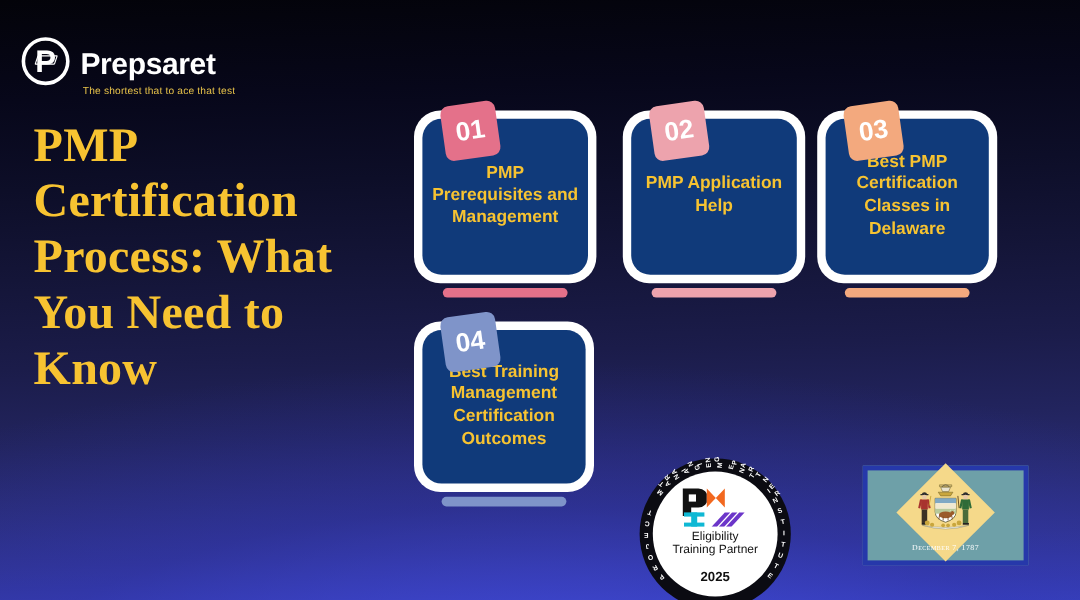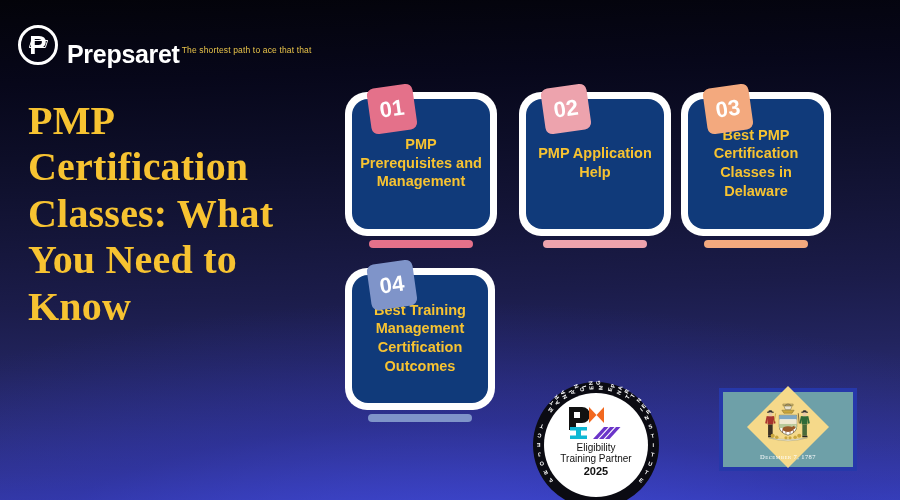--- a/index.html
+++ b/index.html
@@ -27,21 +27,21 @@
   #logo .mark .p{
     position:absolute; left:50%; top:50%; transform:translate(-50%,-50%);
     color:#fff; font-size:26px; font-weight:bold; line-height:1;
     font-family:"Liberation Sans", sans-serif;
   }
   #logo .mark .slash{
     position:absolute; left:9px; top:12px; width:17px; height:8px;
     border:1.2px solid #fff; border-radius:1px;
     transform:skewX(-18deg);
   }
-  #logo .words{ display:flex; line-height:1;margin-top:20px; }
+  #logo .words{ display:flex; flex-direction:column; line-height:1;margin-top:20px; }
   #logo .brand{
     color:#ffffff; font-size:25px; font-weight:bold; letter-spacing:-0.3px;
   }
   #logo .tagline{
     color:#e8c34a; font-size:8.5px; letter-spacing:0.15px; margin-top:4px; margin-left:2px;
   }
 
   
   #headline{
     position:absolute; left:28px; top:98px; width:300px;
@@ -107,21 +107,21 @@
   #pmi .ringtext{ position:absolute; inset:0; }
   #pmi .ringtext span{
     position:absolute; left:50%; top:50%;
     font-size:5.6px; font-weight:bold; color:#ffffff;
     letter-spacing:0.3px;
     transform-origin:0 0;
   }
   #pmi-logo{ width:58px; height:34px; }
   #pmi .l1{ font-size:10px; color:#111; margin-top:3px; font-weight:500;}
   #pmi .l2{ font-size:10px; color:#111; font-weight:500;text-align:right;}
-  #pmi .l3{ font-size:11px; color:#111; font-weight:bold; margin-top:1px;text-align:center;}
+  #pmi .l3{ font-size:11px; color:#111; font-weight:bold; margin-top:11px;text-align:center;}
 
   
   #flag{
     position:absolute; left:719px; top:388px; width:138px; height:83px;
     background:#6ea0a8;
     border:4px solid #2638aa;
   }
   #flag .diamond{
     position:absolute; left:50%; top:46%; transform:translate(-50%,-50%) rotate(45deg);
     width:58px; height:58px;
@@ -143,25 +143,25 @@
 
 <div id="canvas">
 
   <div id="logo">
     <div class="mark">
       <div class="p">P</div>
       <div class="slash"></div>
     </div>
     <div class="words">
       <div class="brand">Prepsaret</div>
-      <div class="tagline">The shortest path to ace that that</div>
-    </div>
-  </div>
-
-  <h1 id="headline">PMP Certification Classes: What You Need to Know</h1>
+      <div class="tagline">The shortest that to ace that test</div>
+    </div>
+  </div>
+
+  <h1 id="headline">PMP Certification Process: What You Need to Know</h1>
 
   <div class="card-wrap" style="left:345px; top:92px; width:152px; height:144px;">
     <div class="underbar" style="bottom:-12px; width:104px; background:#e4718a;"></div>
     <div class="card-outer">
       <div class="card-inner">
         <div class="card-title">PMP Prerequisites and Management</div>
       </div>
     </div>
     <div class="badge" style="background:#e4718a;">
       <span>01</span>

